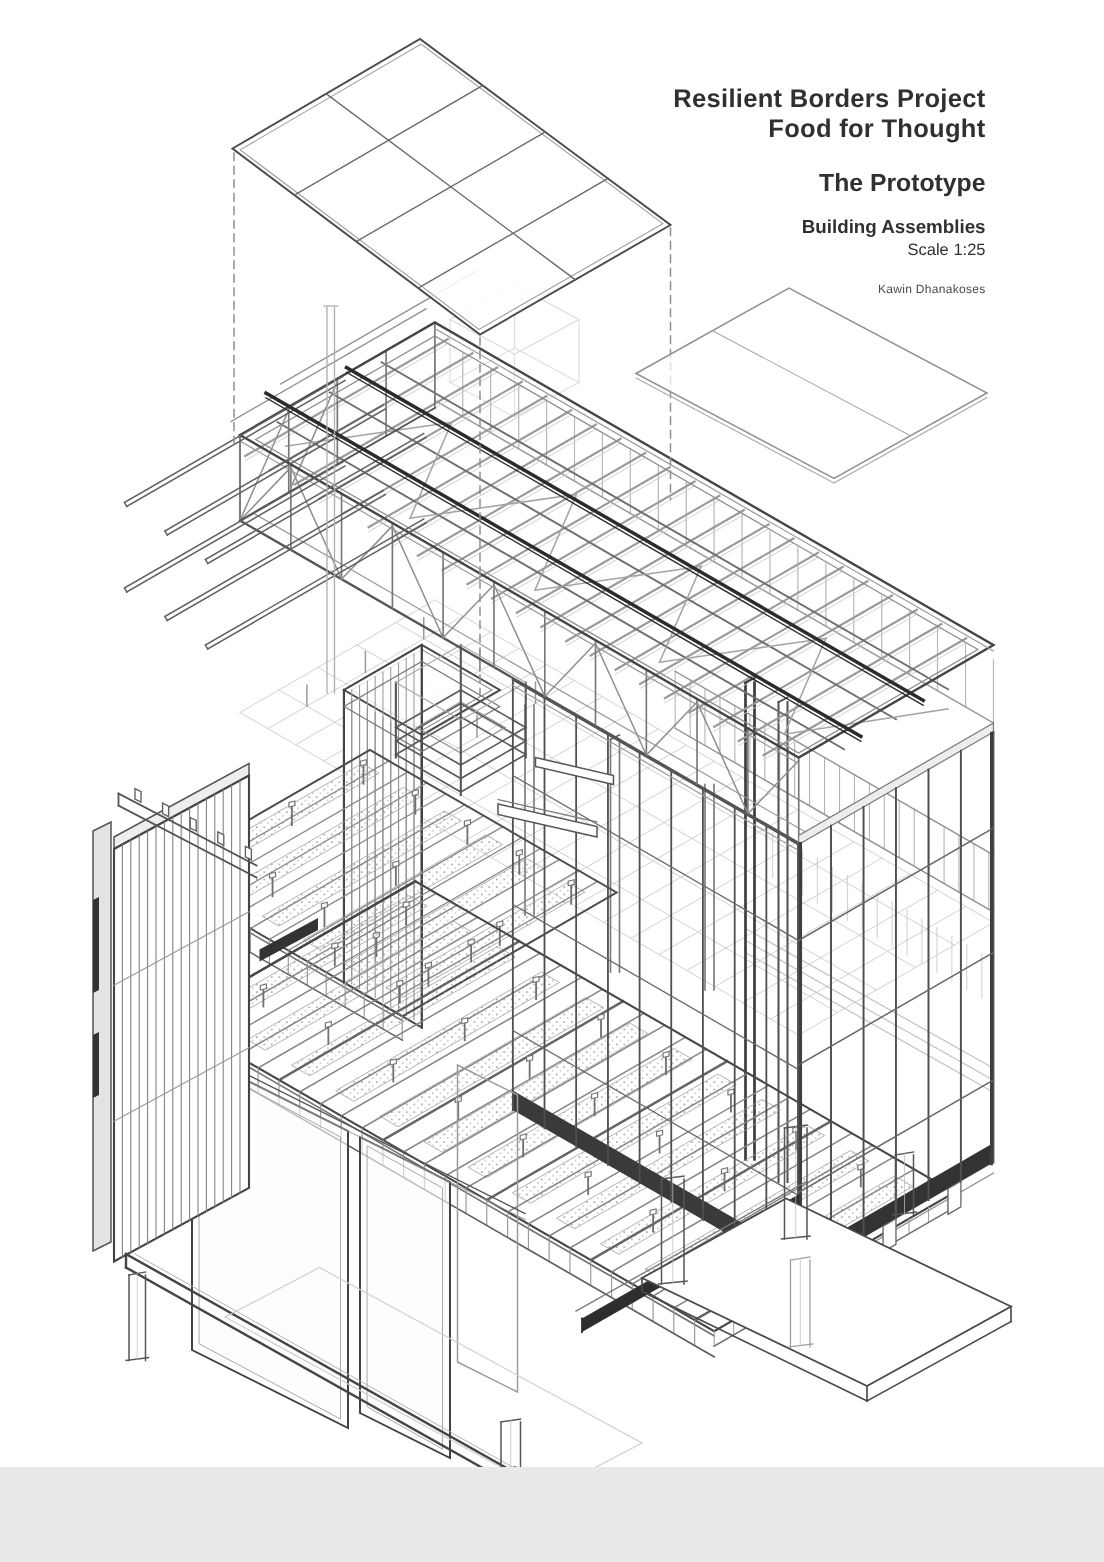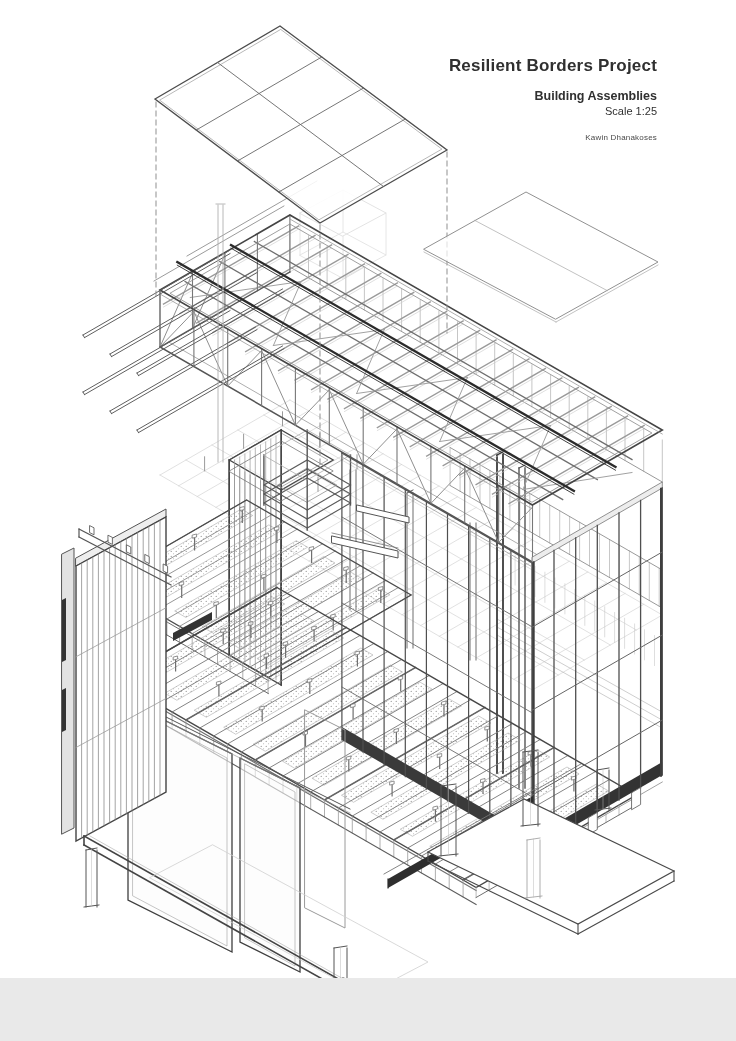--- a/index.html
+++ b/index.html
@@ -680,17 +680,19 @@
     <g id="roof-panel-2">
         <polygon points="424.0,249.0 526.0,192.0 658.0,262.0 556.0,319.0" fill="rgba(255,255,255,0.72)" stroke="#919191" stroke-width="1"></polygon>
         <line x1="475.0" y1="220.5" x2="607.0" y2="290.5" stroke="#a8a8a8" stroke-width="0.7"></line>
         <line x1="424.0" y1="252.0" x2="556.0" y2="322.0" stroke="#a8a8a8" stroke-width="0.7"></line>
         <line x1="556.0" y1="322.0" x2="658.0" y2="265.0" stroke="#a8a8a8" stroke-width="0.7"></line>
       </g>
   </svg>
 
   <div class="title-block">
     <div class="project-line">Resilient Borders Project</div>
+    <div class="project-line">Food for Thought</div>
+    <div class="drawing-title">The Prototype</div>
     <div class="drawing-subtitle">Building Assemblies</div>
     <div class="scale-label">Scale 1:25</div>
     <div class="author">Kawin Dhanakoses</div>
   </div>
 </div>
 
 </body></html>

